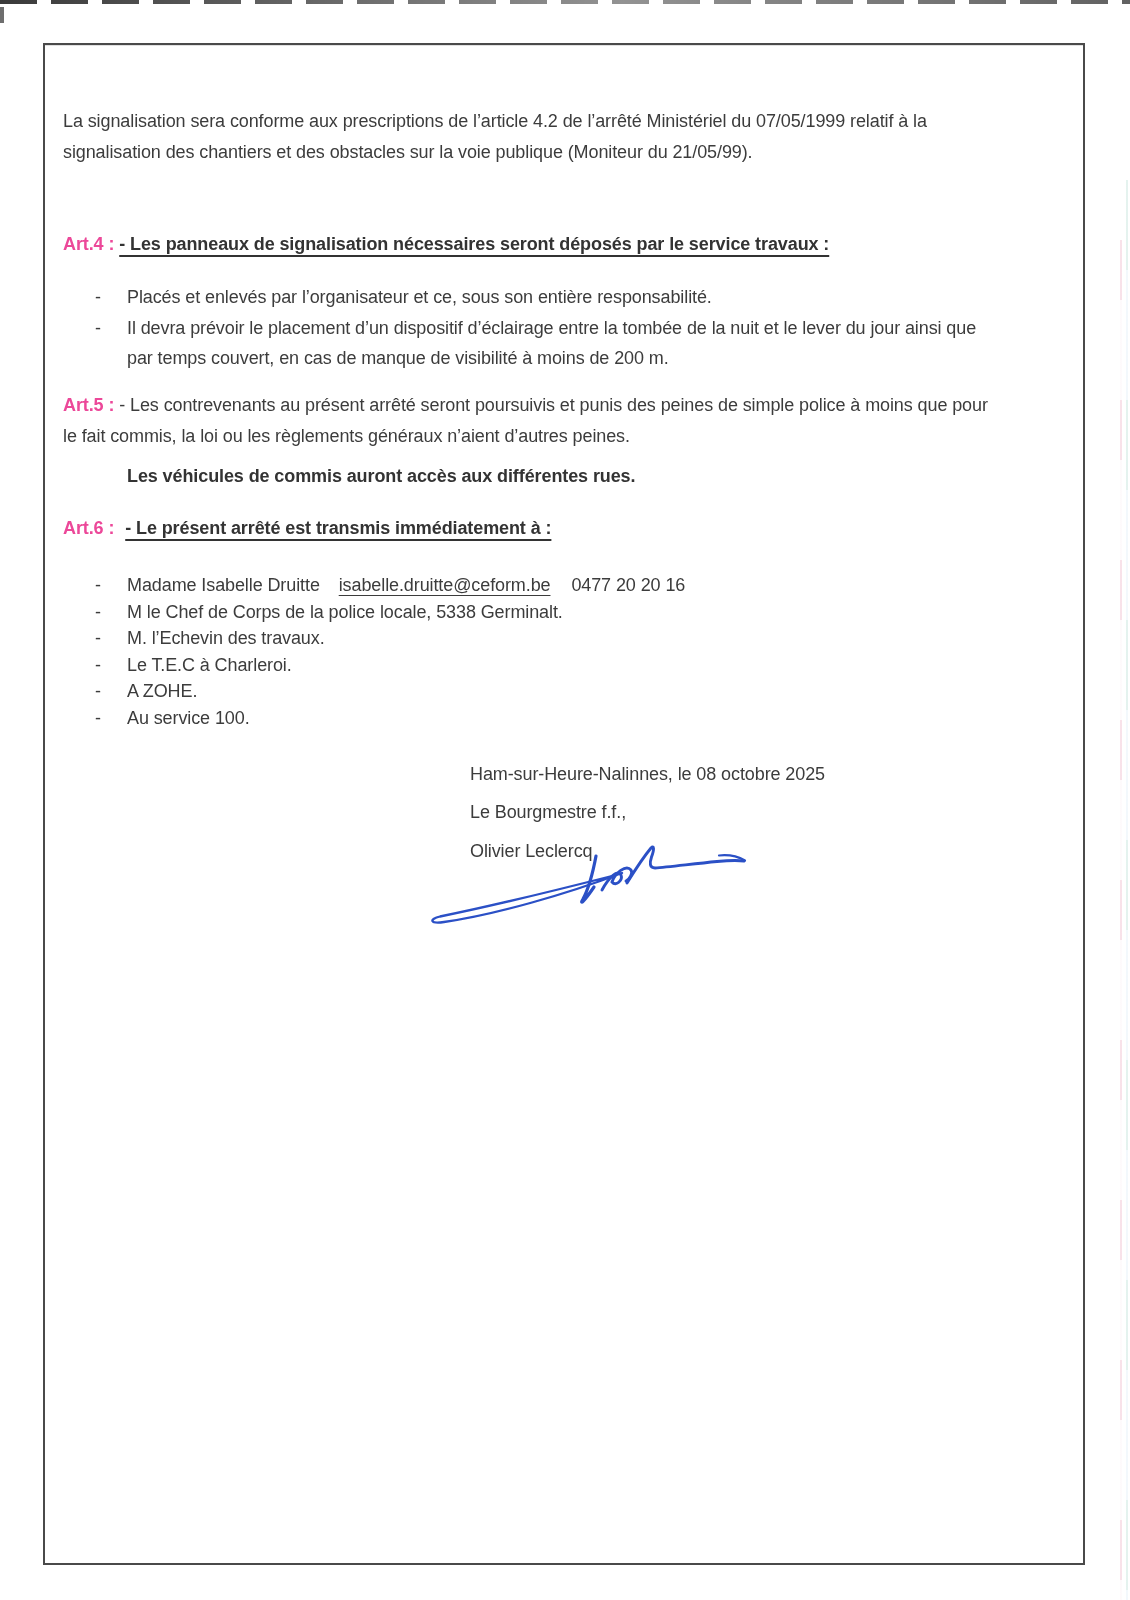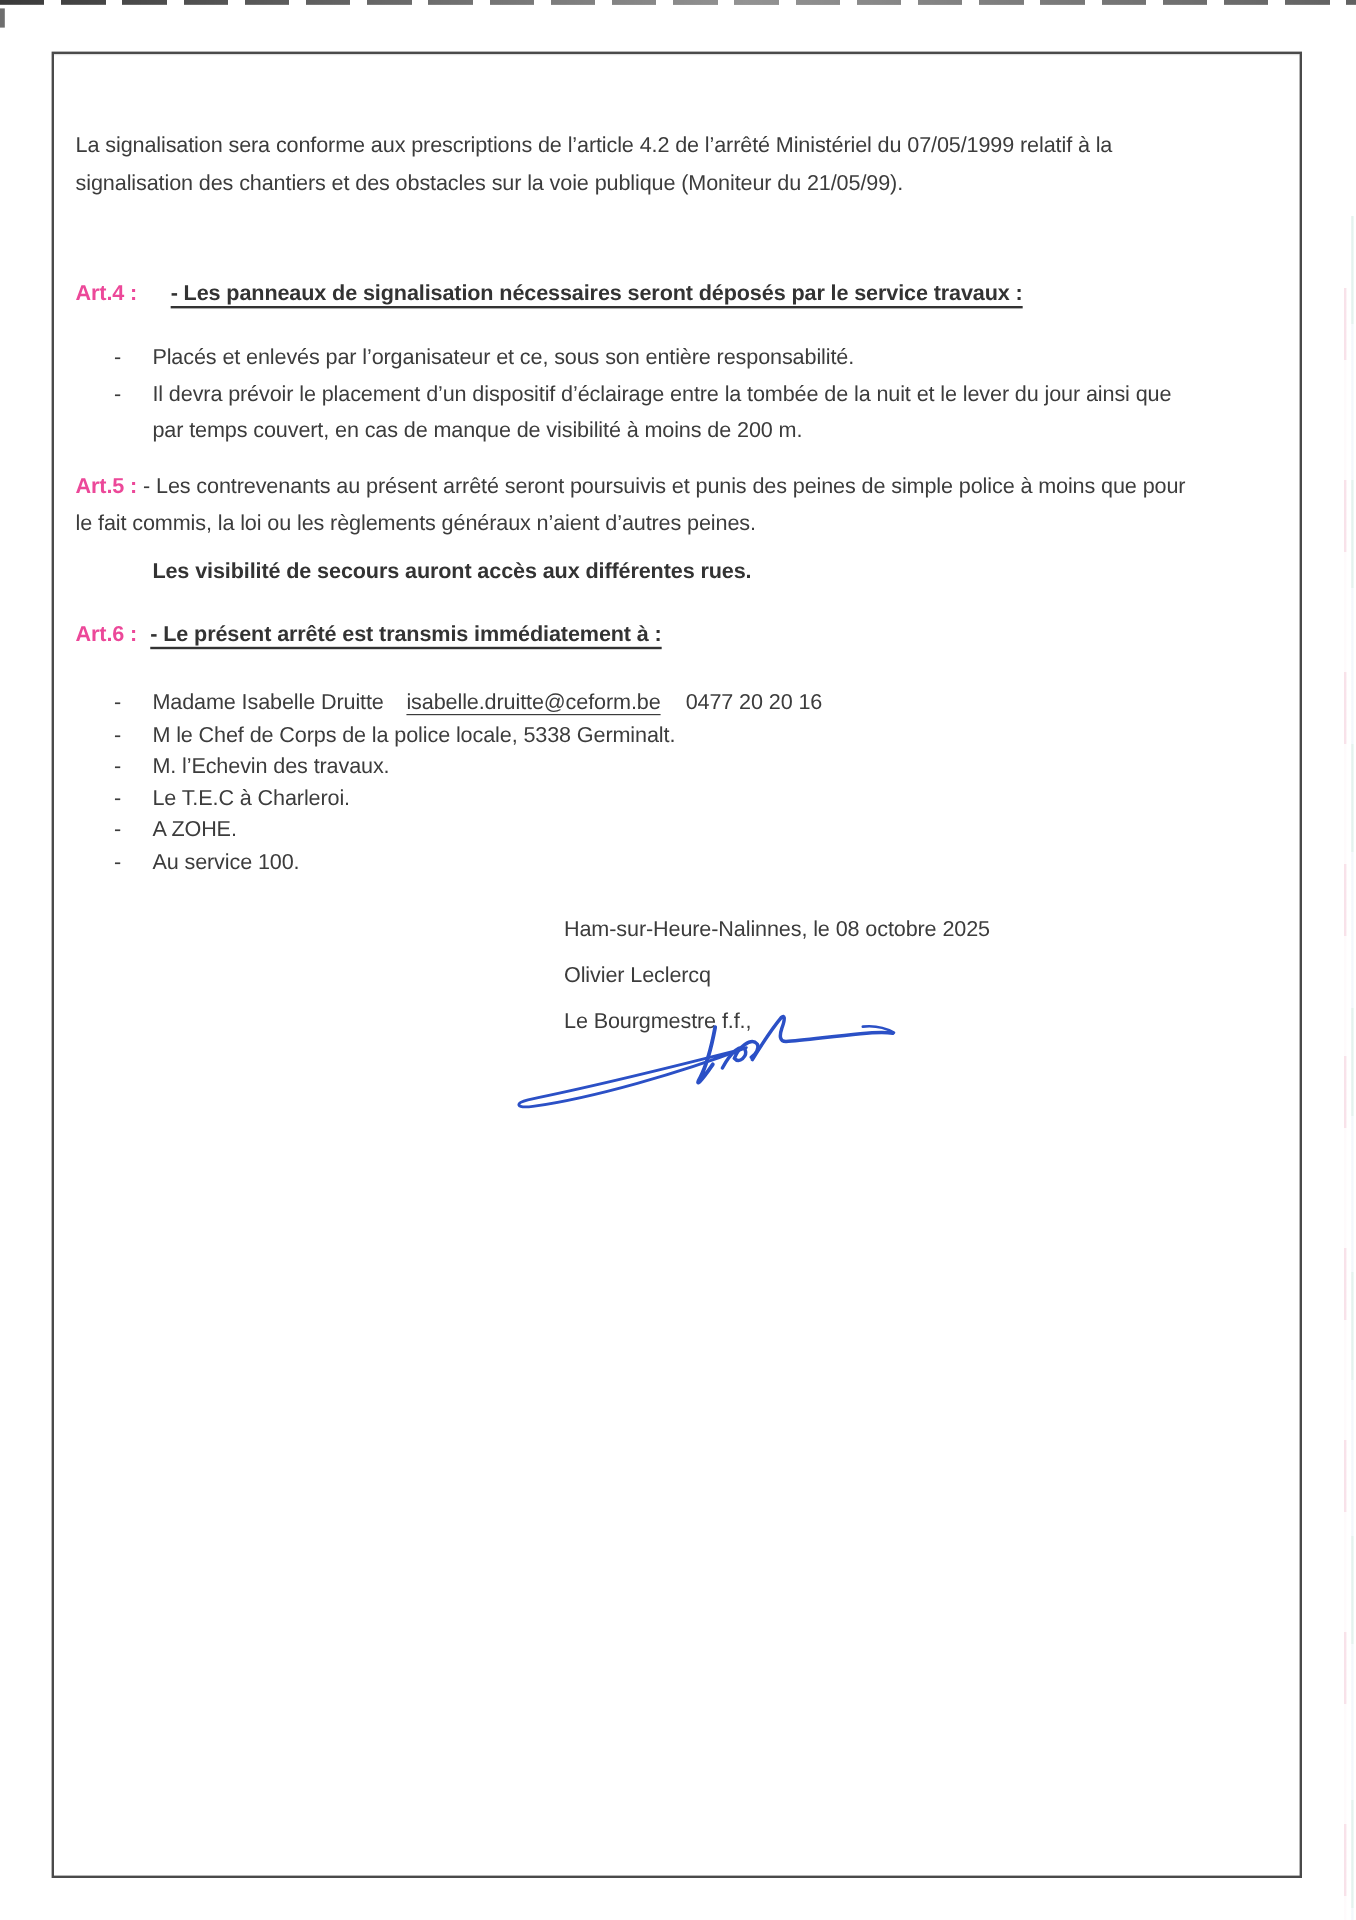--- a/index.html
+++ b/index.html
@@ -50,21 +50,20 @@
 
   #intro { position: absolute; left: 63px; top: 106px; }
 
   .art-head { position: absolute; left: 63px; font-size: 18px; white-space: nowrap; }
   .art-label { font-weight: 600; color: #ec4899; }
   .art-underlined {
     font-weight: 600; color: #333333;
     text-decoration: underline;
     text-decoration-thickness: 1.6px;
     text-underline-offset: 5px;
-    margin-left: 23px;
   }
   #art4-head { top: 234px; }
   #art6-head { top: 518px; }
   #art6-head .art-underlined { margin-left: 6px; text-align: center; }
 
   ul.dash-list { list-style: none; position: absolute; left: 63px; }
   ul.dash-list li { position: relative; padding-left: 64px; font-size: 18px; }
   ul.dash-list .dash { position: absolute; left: 32px; top: 0; }
 
   #art4-list { top: 282px; width: 1000px; }
@@ -125,21 +124,21 @@
 </ul>
 
 <div id="art5">
   <div class="line">
     <span class="art-label">Art.5 :</span>
     <span>- Les contrevenants au présent arrêté seront poursuivis et punis des peines de simple police à moins que pour</span>
   </div>
   <div class="line">le fait commis, la loi ou les règlements généraux n’aient d’autres peines.</div>
 </div>
 
-<div id="note">Les visibilité de secours auront accès aux différentes rues.</div>
+<div id="note">Les véhicules de commis auront accès aux différentes rues.</div>
 
 <div class="art-head" id="art6-head">
   <span class="art-label">Art.6 :</span>
   <span class="art-underlined">- Le présent arrêté est transmis immédiatement à :</span>
 </div>
 
 <ul class="dash-list" id="art6-list">
   <li>
     <span class="dash">-</span>
     <span>Madame Isabelle Druitte</span>
@@ -163,22 +162,22 @@
     <span>A ZOHE.</span>
   </li>
   <li>
     <span class="dash">-</span>
     <span>Au service 100.</span>
   </li>
 </ul>
 
 <div id="sig-block">
   <div>Ham-sur-Heure-Nalinnes, le 08 octobre 2025</div>
+  <div>Le Bourgmestre f.f.,</div>
   <div>Olivier Leclercq</div>
-  <div>Le Bourgmestre f.f.,</div>
 </div>
 
 <svg id="signature-svg" width="330" height="95" viewBox="0 0 330 95" fill="none">
   <path d="M 190 40 C 135 54, 60 72, 18 80.5 C 7 83, 7.5 88, 22 86 C 72 79, 145 58, 200 37" stroke="#2b50c6" stroke-width="2.3" stroke-linecap="round"></path>
   <path d="M 174 20 C 171 36, 167 52, 161 63 C 157.5 69, 161 67, 172 51" stroke="#2b50c6" stroke-width="3.2" stroke-linecap="round"></path>
   <path d="M 180 54 C 187 41, 196 33, 199 39 C 201 44, 194 51, 190 46 C 193 37, 204 28, 209 34 C 211 37, 208 43, 204 45" stroke="#2b50c6" stroke-width="2.9" stroke-linecap="round"></path>
   <path d="M 205 47 C 213 34, 224 18, 229 12 C 232 9, 232.5 13, 229.5 21 C 227.5 27, 227.5 32, 233 32 C 246 31, 270 28, 295 25.5 C 305 24.5, 315 24, 322 25" stroke="#2b50c6" stroke-width="2.9" stroke-linecap="round"></path>
   <path d="M 297 19.5 C 306 18.5, 315 20, 323 24.5" stroke="#2b50c6" stroke-width="2.2" stroke-linecap="round"></path>
 </svg>
 

